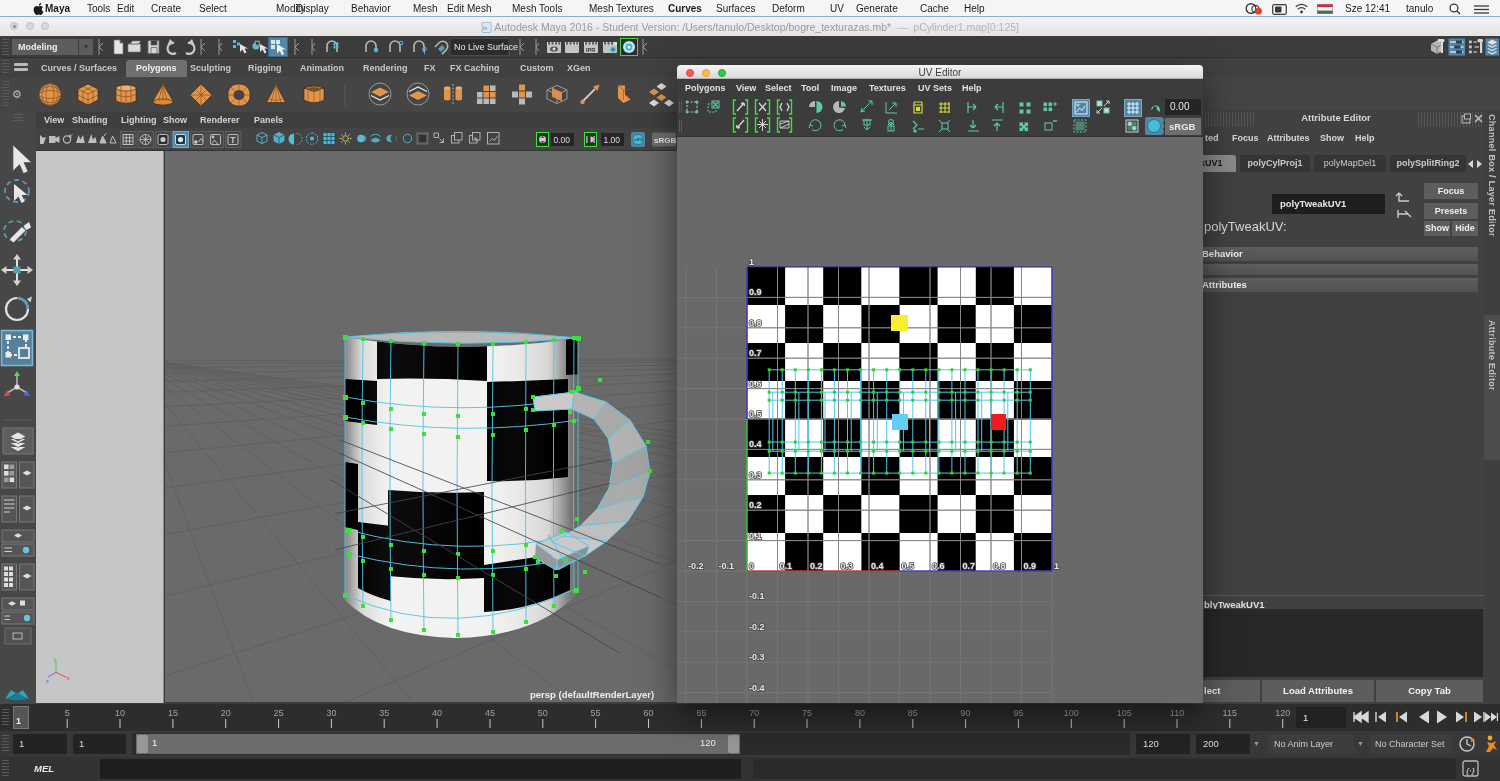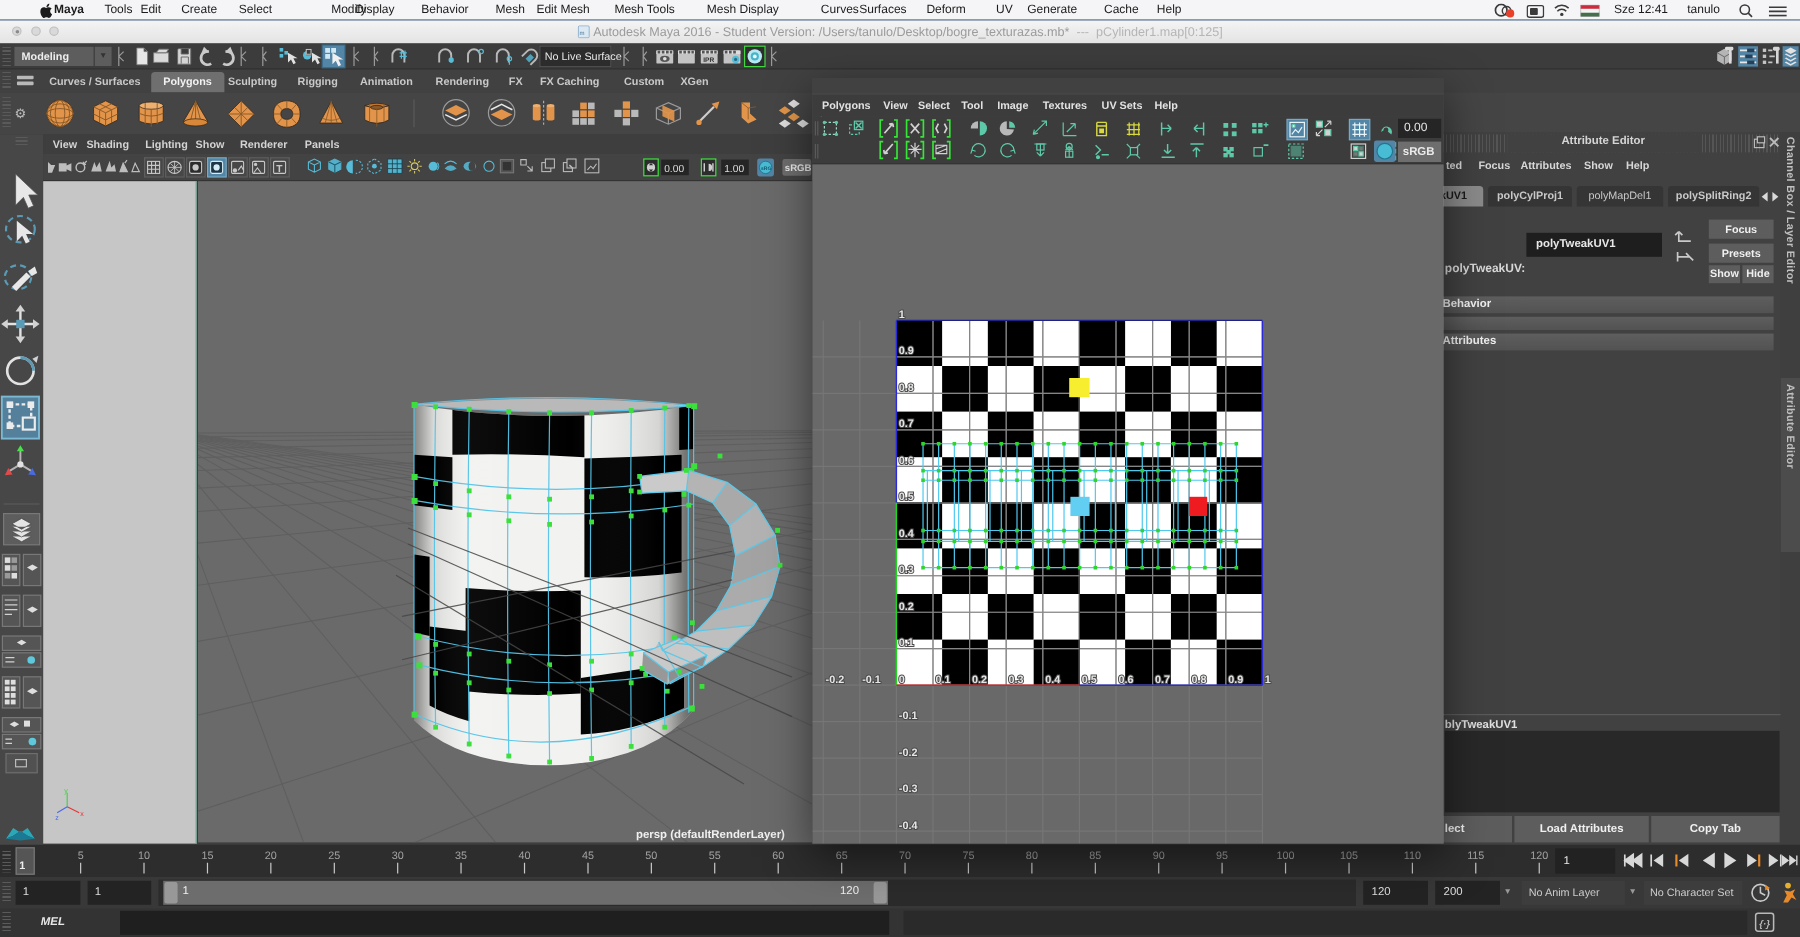--- a/index.html
+++ b/index.html
@@ -48,22 +48,22 @@
     <span class="mi" style="left:87px;">Tools</span>
     <span class="mi" style="left:117px;">Edit</span>
     <span class="mi" style="left:151px;">Create</span>
     <span class="mi" style="left:199px;">Select</span>
     <span class="mi" style="left:244px;padding-left:32px;">Modify</span>
     <span class="mi" style="left:296px;">Display</span>
     <span class="mi" style="left:351px;">Behavior</span>
     <span class="mi" style="left:413px;">Mesh</span>
     <span class="mi" style="left:447px;">Edit Mesh</span>
     <span class="mi" style="left:512px;">Mesh Tools</span>
-    <span class="mi" style="left:589px;">Mesh Display</span>
-    <span class="mi" style="left:684px;">Curves</span>
+    <span class="mi" style="left:589px;">Mesh Textures</span>
+    <span class="mi" style="left:668px;font-weight:bold;">Curves</span>
     <span class="mi" style="left:716px;">Surfaces</span>
     <span class="mi" style="left:772px;">Deform</span>
     <span class="mi" style="left:830px;">UV</span>
     <span class="mi" style="left:856px;">Generate</span>
     <span class="mi" style="left:920px;">Cache</span>
     <span class="mi" style="left:964px;">Help</span>
     <svg class="mi" style="left:1243px;top:3px;" width="22" height="12" viewBox="0 0 22 12">
         <circle cx="8" cy="5.5" r="4.8" fill="none" stroke="#3a3a3a" stroke-width="1.4"></circle>
         <circle cx="12.5" cy="6" r="3.6" fill="none" stroke="#3a3a3a" stroke-width="1.2"></circle>
         <circle cx="15.5" cy="8.2" r="3.4" fill="#e8402a"></circle>
@@ -980,21 +980,21 @@
     <div style="position:absolute;left:0;top:45px;width:288px;height:17px;">
       <div style="position:absolute;left:0;top:0;width:40px;height:17px;background:#8a8a8a;color:#1a1a1a;font-size:9px;font-weight:bold;line-height:17px;padding-left:4px;border-radius:0 3px 0 0;">kUV1</div>
       <div style="position:absolute;left:44px;top:0;width:70px;height:17px;background:#353535;color:#c9c9c9;font-size:9px;font-weight:bold;line-height:17px;text-align:center;border-radius:3px 3px 0 0;">polyCylProj1</div>
       <div style="position:absolute;left:118px;top:0;width:72px;height:17px;background:#353535;color:#c9c9c9;font-size:9px;font-weight:normal;line-height:17px;text-align:center;border-radius:3px 3px 0 0;">polyMapDel1</div>
       <div style="position:absolute;left:194px;top:0;width:76px;height:17px;background:#353535;color:#c9c9c9;font-size:9px;font-weight:bold;line-height:17px;text-align:center;border-radius:3px 3px 0 0;">polySplitRing2</div>
       <svg style="position:absolute;left:270px;top:4px;" width="18" height="10">
           <path d="M7 1 L2 5 L7 9 Z" fill="#d8d8d8"></path>
           <path d="M11 1 L16 5 L11 9 Z" fill="#d8d8d8"></path>
         </svg>
     </div>
-    <div style="position:absolute;left:8px;top:88px;color:#d8d8d8;font-size:10px;font-weight:bold;margin-top:21px;">polyTweakUV:</div>
+    <div style="position:absolute;left:8px;top:88px;color:#d8d8d8;font-size:13px;font-weight:normal;margin-top:21px;">polyTweakUV:</div>
     <div style="position:absolute;left:76px;top:84px;width:113px;height:20px;background:#1e1e1e;color:#e8e8e8;font-size:9.5px;font-weight:bold;line-height:20px;padding-left:8px;">polyTweakUV1</div>
     <svg style="position:absolute;left:196px;top:78px;" width="26" height="38">
         <g fill="none" stroke="#c9c9c9" stroke-width="1.4">
           <path d="M4 8 h10 v8 M14 16 l-3 -3 M14 16 l3 -3" transform="rotate(180 10.5 10.5)"></path>
           <path d="M6 26 h10 M16 26 l-3 -3 M16 26 l3 3 M6 22 v8"></path>
         </g>
       </svg>
     <div style="position:absolute;left:228px;top:73px;width:54px;height:16px;background:#5d5d5d;color:#f0f0f0;font-size:9px;font-weight:bold;text-align:center;line-height:16px;">Focus</div>
     <div style="position:absolute;left:228px;top:93px;width:54px;height:16px;background:#5d5d5d;color:#f0f0f0;font-size:9px;font-weight:bold;text-align:center;line-height:16px;">Presets</div>
     <div style="position:absolute;left:228px;top:111px;width:26px;height:15px;background:#5d5d5d;color:#f0f0f0;font-size:9px;font-weight:bold;text-align:center;line-height:15px;">Show</div>
@@ -1135,20 +1135,26 @@
       <div class="grip" style="top:3px;height:18px;"></div>
       <div style="position:absolute;left:34px;top:6px;color:#e8e8e8;font-size:9.5px;font-weight:bold;">MEL</div>
       <div style="position:absolute;left:100px;top:2px;width:641px;height:20px;background:#1f1f1f;"></div>
       <div style="position:absolute;left:753px;top:2px;width:703px;height:20px;background:#2a2a2a;"></div>
       <svg style="position:absolute;left:1462px;top:3px;" width="18" height="18">
         <rect x="1" y="1" width="15" height="15" rx="2" fill="none" stroke="#b9b9b9" stroke-width="1.3"></rect>
         <text x="4" y="12.5" font-size="8" fill="#b9b9b9" font-weight="bold">{·}</text>
       </svg>
     </div>
   <div class="abs" id="uvwin">
+    <div id="uvtitle">
+      <div style="position:absolute;left:9px;top:3.5px;width:8px;height:8px;border-radius:50%;background:#fc5b57;border:0.5px solid #e2443f;"></div>
+      <div style="position:absolute;left:25px;top:3.5px;width:8px;height:8px;border-radius:50%;background:#fdbd40;border:0.5px solid #e0a333;"></div>
+      <div style="position:absolute;left:41px;top:3.5px;width:8px;height:8px;border-radius:50%;background:#34c84a;border:0.5px solid #24a53a;"></div>
+      <div style="position:absolute;top:2px;left:0;width:100%;text-align:center;font-size:10px;color:#3e3e3e;">UV Editor</div>
+    </div>
     <div id="uvmenu">
       <span style="left:8px;">Polygons</span>
         <span style="left:59px;">View</span>
         <span style="left:88px;">Select</span>
         <span style="left:124px;">Tool</span>
         <span style="left:154px;">Image</span>
         <span style="left:192px;">Textures</span>
         <span style="left:241px;">UV Sets</span>
         <span style="left:285px;">Help</span>
     </div>

